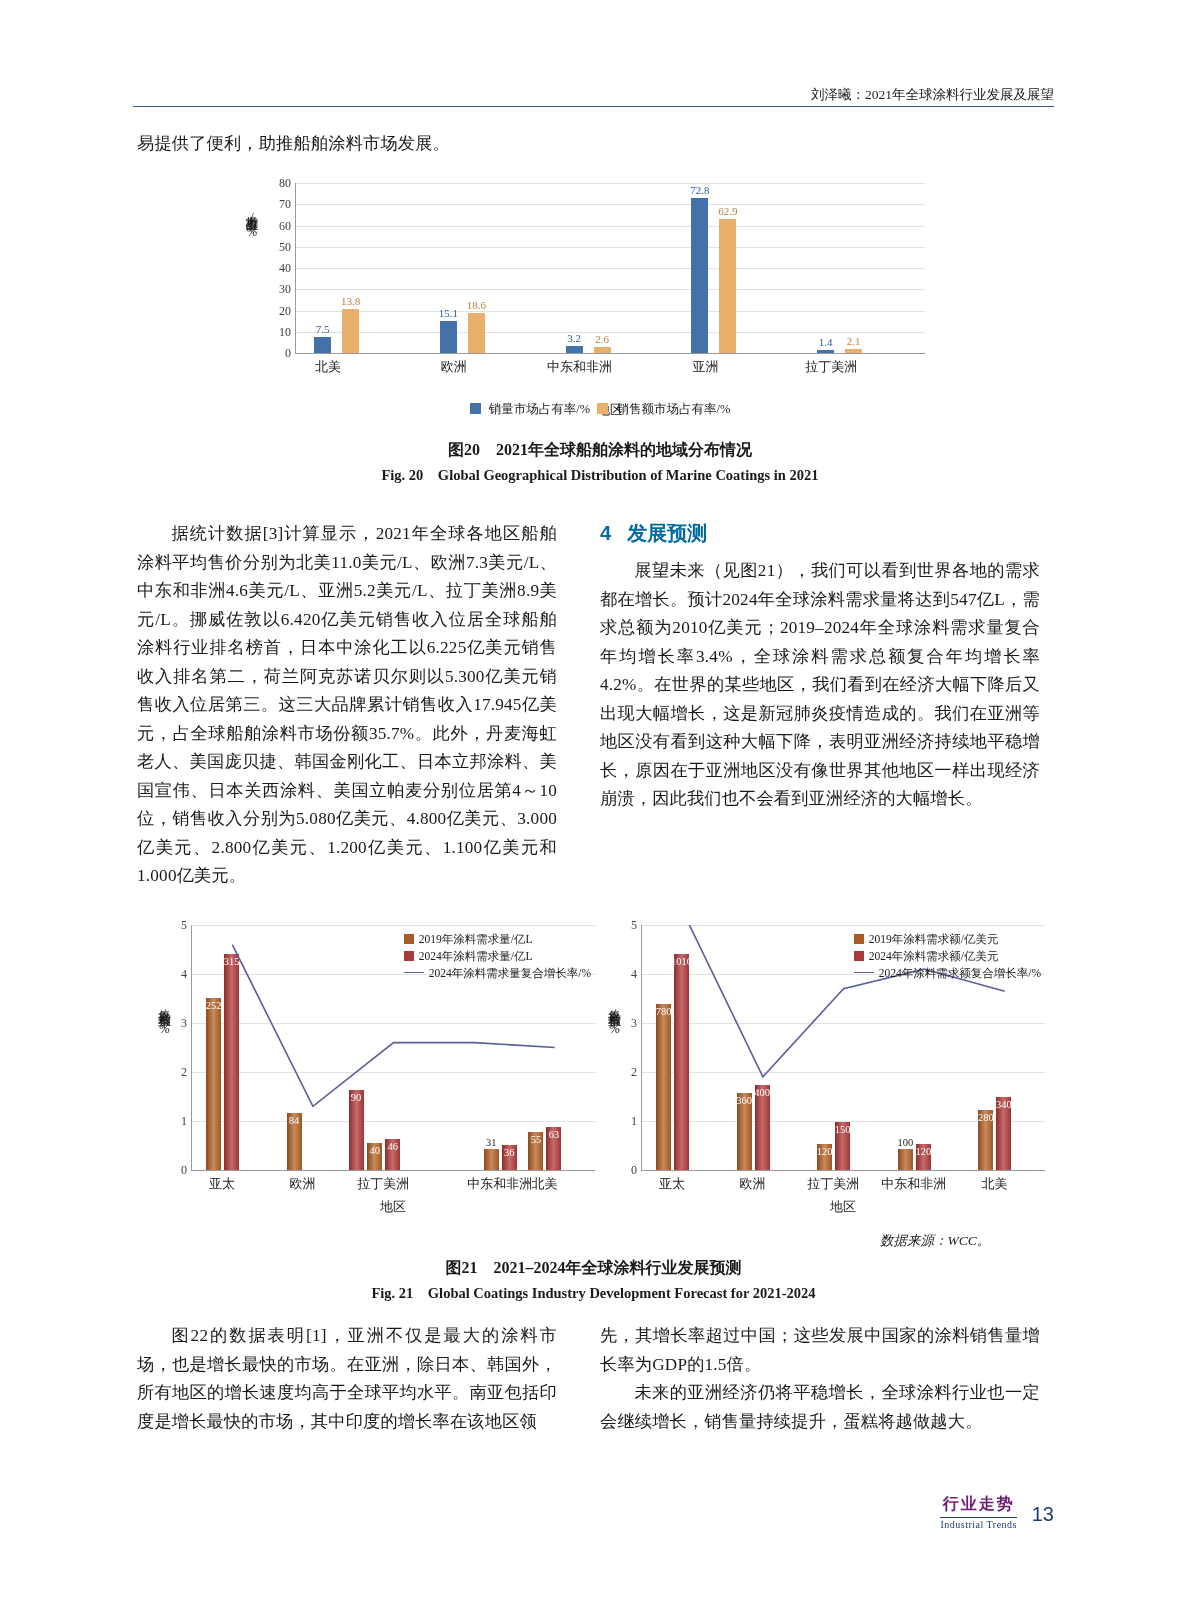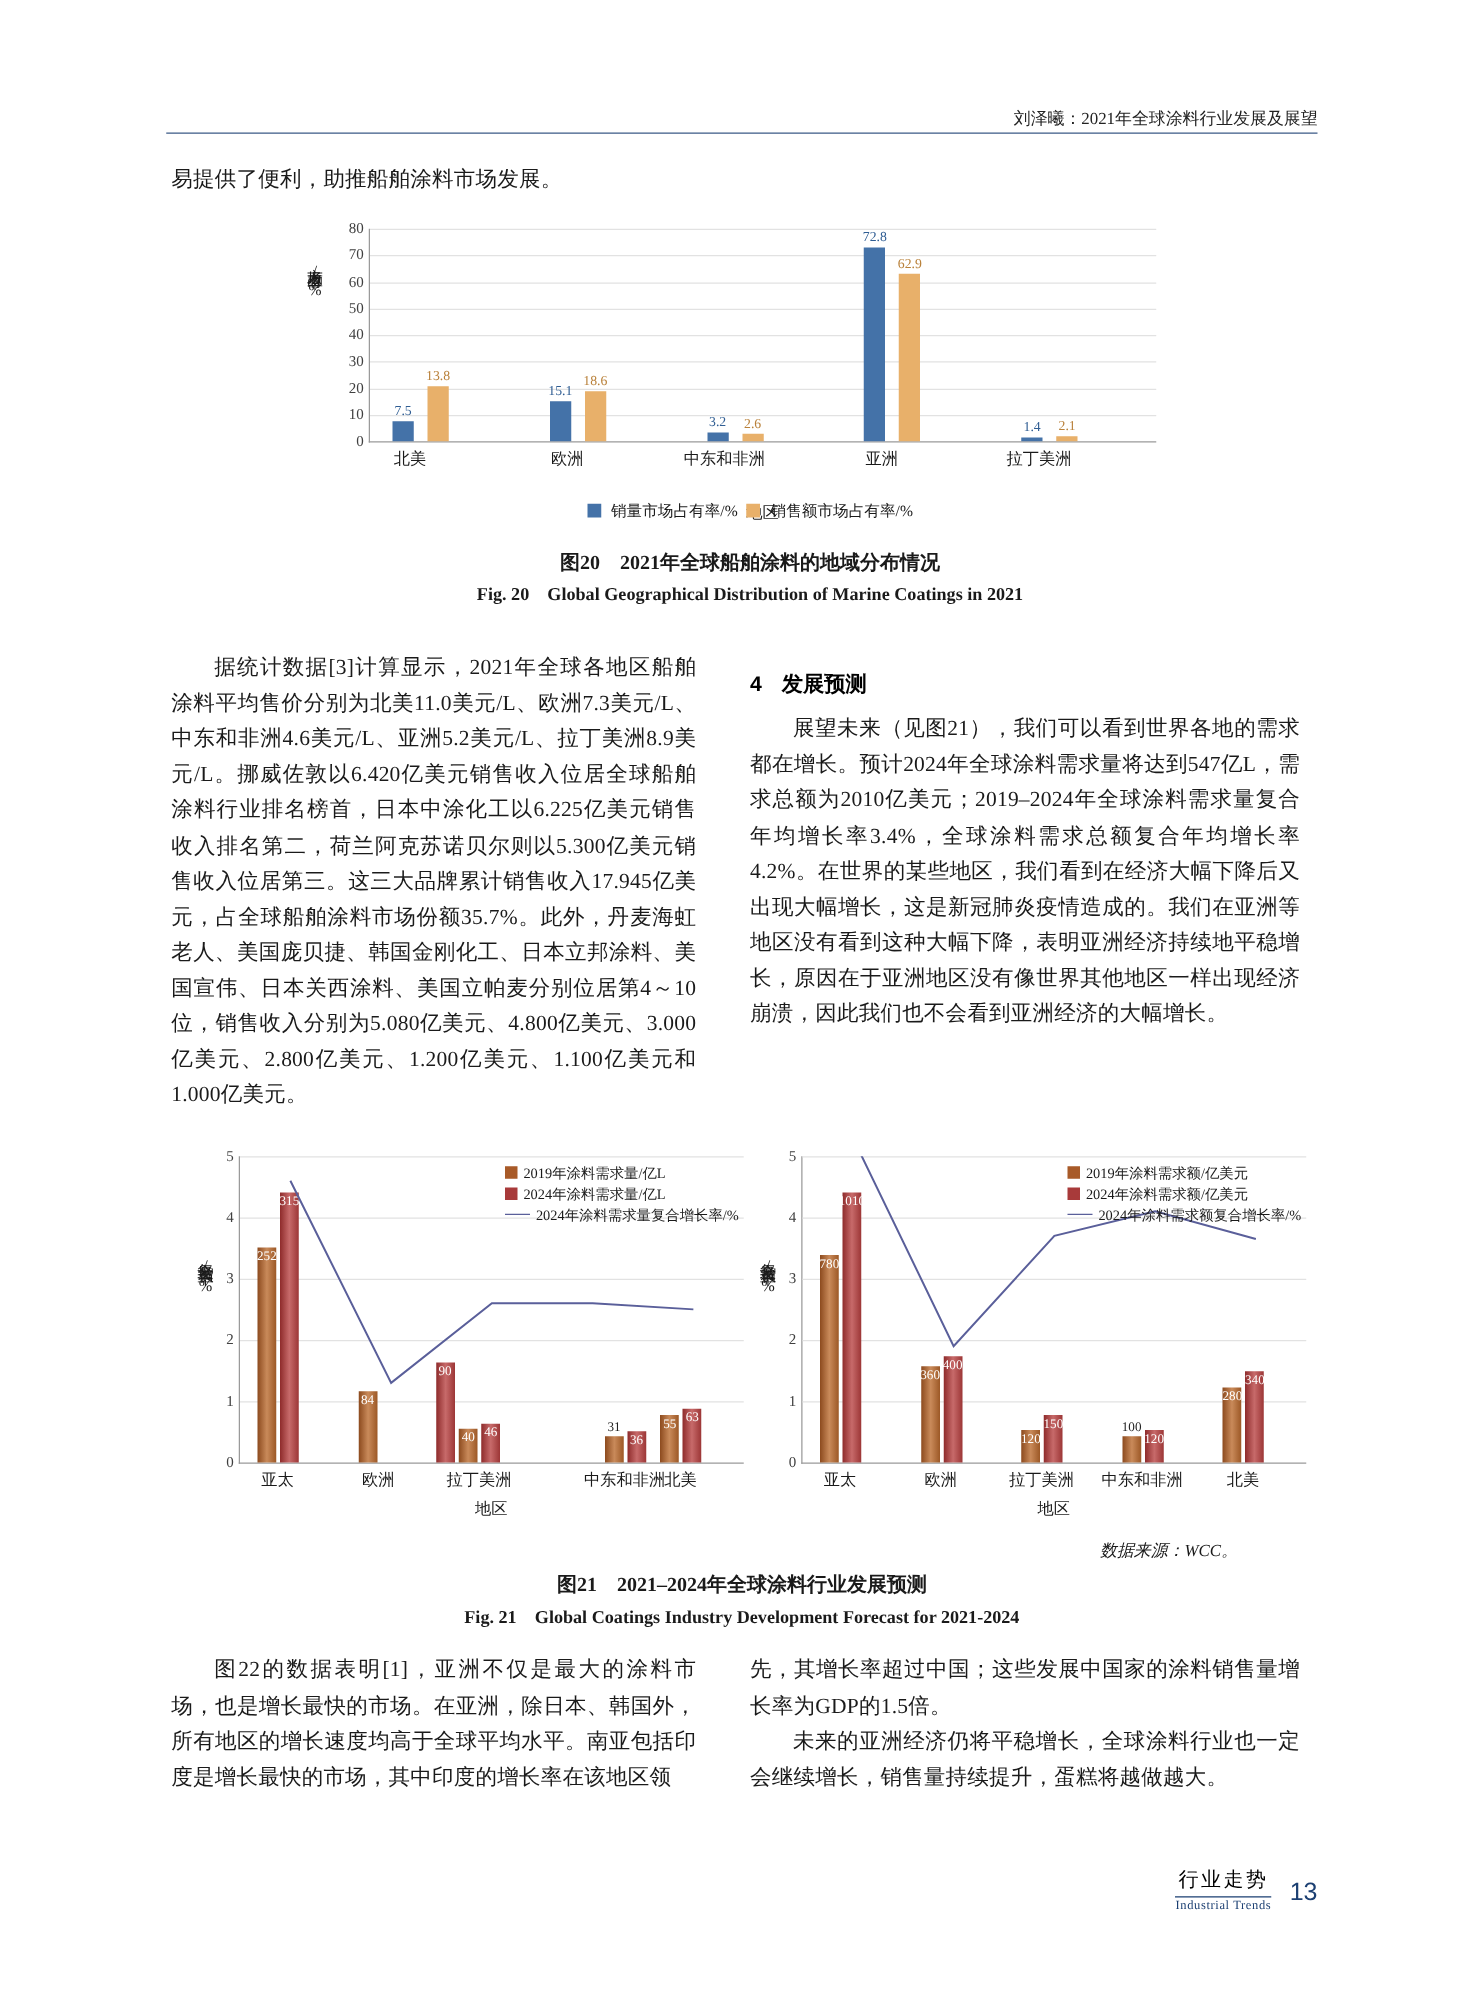--- a/index.html
+++ b/index.html
@@ -73,22 +73,22 @@
 
   
   .colL{position:absolute;left:137px;top:520px;width:420px;}
   .colR{position:absolute;left:600px;top:520px;width:440px;}
   .para{
     font-size:17.2px;line-height:28.5px;text-align:justify;
     text-justify:inter-ideograph;letter-spacing:.2px;
   }
   .indent{text-indent:2em;}
   .h2{
-    font-size:17px;font-weight:bold;color:#000000;
-    font-family:"Liberation Sans",sans-serif;margin-bottom:10px;margin-top:16px;
+    font-size:20px;font-weight:bold;color:#0369a1;
+    font-family:"Liberation Sans",sans-serif;margin-bottom:10px;
   }
   .h2 .num{margin-right:16px;}
 
   
   .fig21{position:absolute;left:133px;top:915px;width:925px;height:330px;}
   .chart21{position:absolute;top:0;width:452px;height:300px;}
   .c21a{left:20px;}
   .c21b{left:470px;}
   .ylab21{
     position:absolute;left:2px;top:85px;width:18px;
@@ -116,21 +116,21 @@
   .lline{display:inline-block;width:20px;border-top:1.5px solid #5a5f9a;vertical-align:4px;margin-right:5px;}
   .srcnote{
     position:absolute;left:880px;top:1232px;font-size:13.5px;
     font-family:"Liberation Serif",serif;font-style:italic;color:#1a1a1a;
   }
 
   
   .botL{position:absolute;left:137px;top:1322px;width:420px;}
   .botR{position:absolute;left:600px;top:1322px;width:440px;}
   .ft-cn{
-    display:inline-block;font-size:16px;font-weight:normal;color:#000000;
+    display:inline-block;font-size:16px;font-weight:bold;color:#701a75;
     font-family:"Liberation Sans",sans-serif;letter-spacing:2px;
   }
   .ft-en{
     font-size:10px;color:#1b3f72;letter-spacing:.5px;
     font-family:"Liberation Serif",serif;
   }
   .ft-rule{border-top:1.2px solid #1b3f72;margin:2px 0 1px;}
   .pgno{
     position:absolute;right:133px;bottom:74px;font-size:20px;color:#1b3f72;
     font-family:"Liberation Sans",sans-serif;
@@ -341,21 +341,21 @@
             </div>
             <div class="bar21 b" style="height: 85.3861px;">
               <div class="vlab">400</div>
             </div>
             <div class="xcat21">欧洲</div>
           </div>
           <div class="grp21" style="left: 40%; width: 20%;">
             <div class="bar21 a" style="height: 25.6158px;">
               <div class="vlab">120</div>
             </div>
-            <div class="bar21 b" style="height: 38px;">
+            <div class="bar21 b" style="height: 48px;">
               <div class="vlab">150</div>
             </div>
             <div class="xcat21">拉丁美洲</div>
           </div>
           <div class="grp21" style="left: 60%; width: 20%;">
             <div class="bar21 a" style="height: 21.3465px;">
               <div class="vlab out">100</div>
             </div>
             <div class="bar21 b" style="height: 25.6158px;">
               <div class="vlab">120</div>

